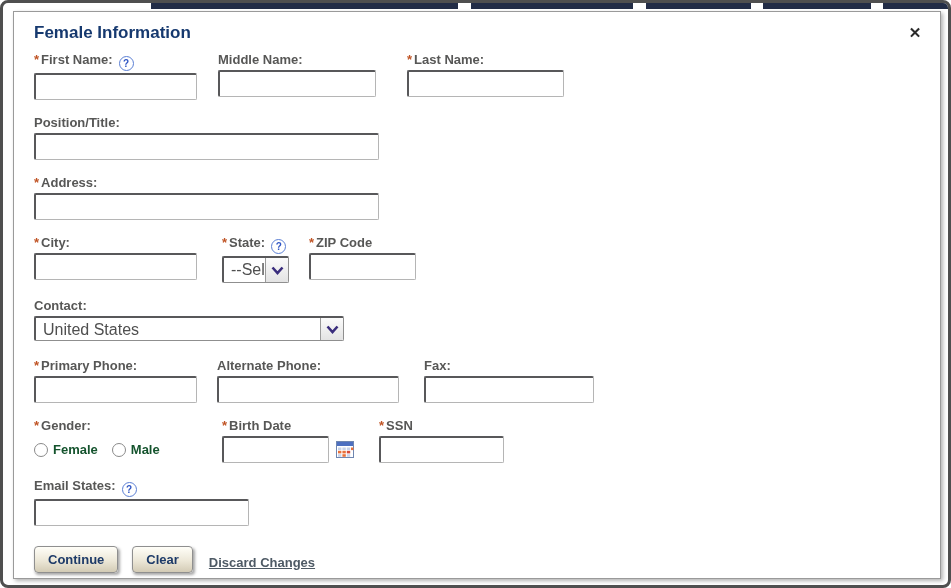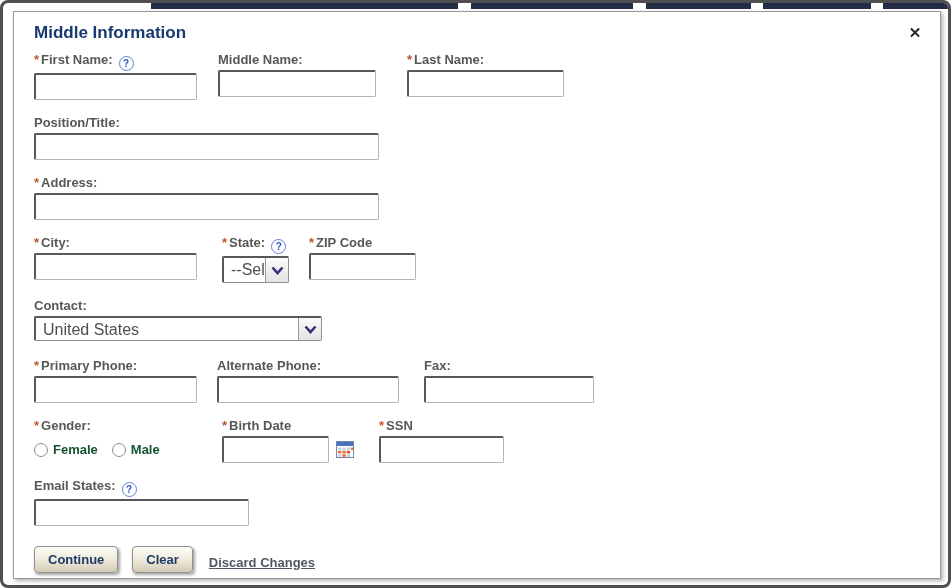--- a/index.html
+++ b/index.html
@@ -84,21 +84,21 @@
   <div class="bg-bar" style="left:148px;width:307px;"></div>
   <div class="bg-bar" style="left:468px;width:162px;"></div>
   <div class="bg-bar" style="left:643px;width:105px;"></div>
   <div class="bg-bar" style="left:760px;width:108px;"></div>
   <div class="bg-bar" style="left:880px;width:68px;"></div>
 
   <div class="modal">
 
     <div class="close-x">✕</div>
 
-    <div class="modal-title">Middle Information</div>
+    <div class="modal-title">Female Information</div>
 
     <div class="row">
       <div class="cell" style="width:184px">
         <div class="lbl">
           <span class="req">*</span><span>First Name:</span><span class="help">?</span>
         </div>
         <input class="txt" style="width: 163px;" value="">
       </div>
       <div class="cell" style="width:189px">
         <div class="lbl">
@@ -158,21 +158,21 @@
         </div>
         <input class="txt" style="width: 107px;" value="">
       </div>
     </div>
 
     <div class="row" style="margin-bottom:17px">
       <div class="cell">
         <div class="lbl">
           <span>Contact:</span>
         </div>
-        <div class="select" style="width:288px;height:25px">
+        <div class="select" style="width:310px;height:25px">
           <span class="sel-text">United States</span>
           <span class="arrow-box">
             <svg width="13" height="9" viewBox="0 0 13 9">
                 <polyline points="1.5,1.5 6.5,7 11.5,1.5" fill="none" stroke="#3a2d7d" stroke-width="2.6"></polyline>
               </svg>
           </span>
         </div>
       </div>
     </div>
 

